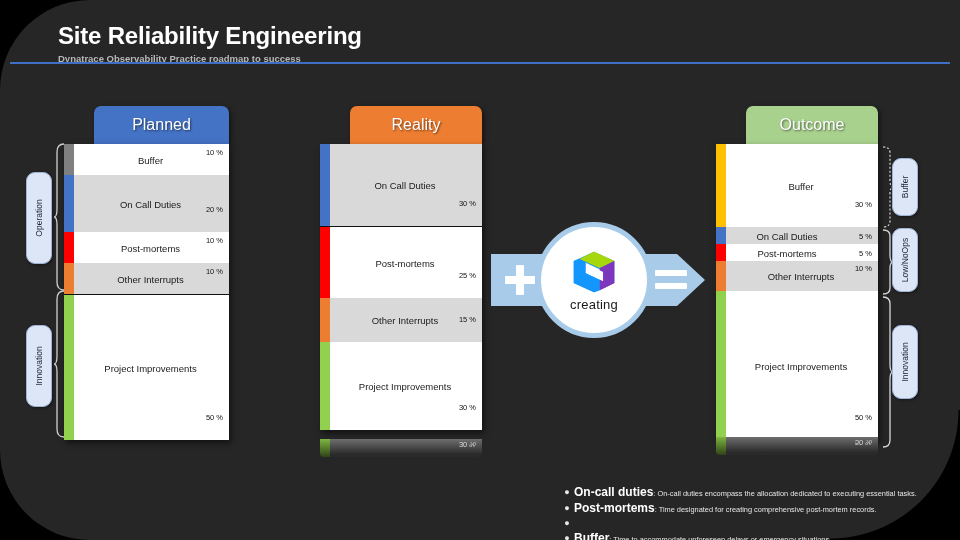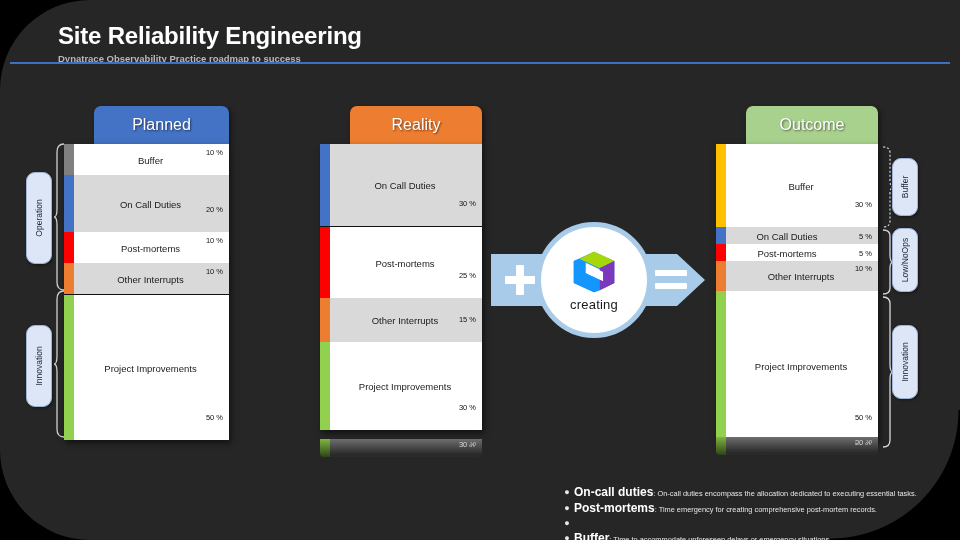--- a/index.html
+++ b/index.html
@@ -252,21 +252,21 @@
     <span>Innovation</span>
   </div>
 
   <div id="legend">
     <div class="li">
       <div class="dot">●</div>
       <div class="tx"><b>On-call duties</b><span>: On-call duties encompass the allocation dedicated to executing essential tasks.</span></div>
     </div>
     <div class="li">
       <div class="dot">●</div>
-      <div class="tx"><b>Post-mortems</b><span>: Time emergency for creating comprehensive post-mortem records.</span></div>
+      <div class="tx"><b>Post-mortems</b><span>: Time designated for creating comprehensive post-mortem records.</span></div>
     </div>
     <div class="li">
       <div class="dot">●</div>
     </div>
     <div class="li">
       <div class="dot">●</div>
       <div class="tx"><b>Buffer</b><span>: Time to accommodate unforeseen delays or emergency situations.</span></div>
     </div>
   </div>
 </div>

